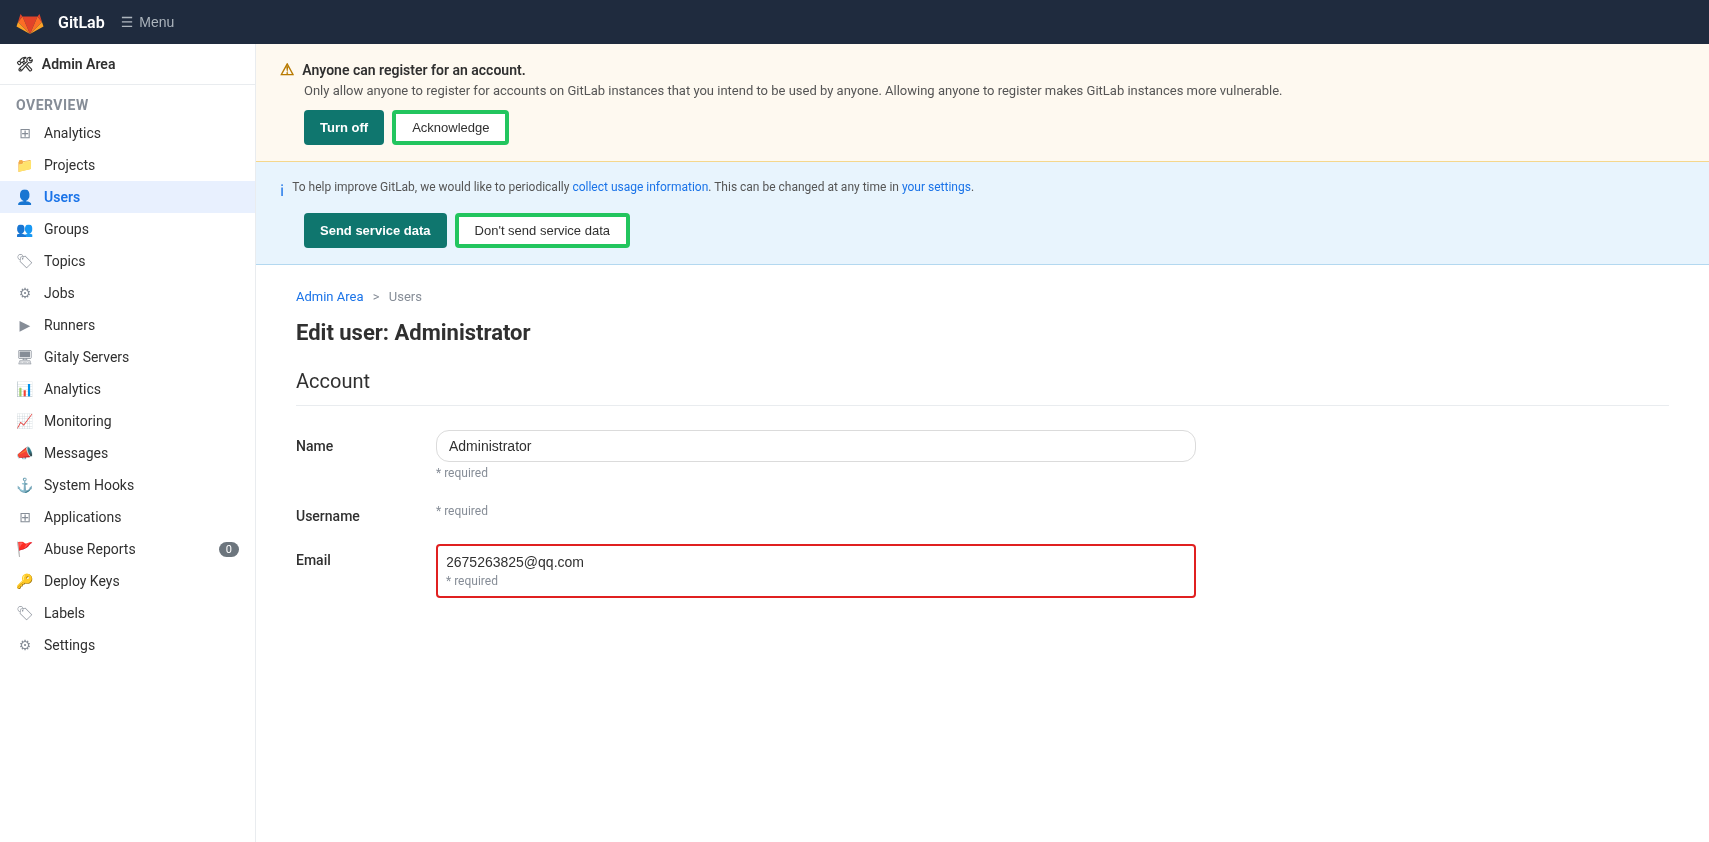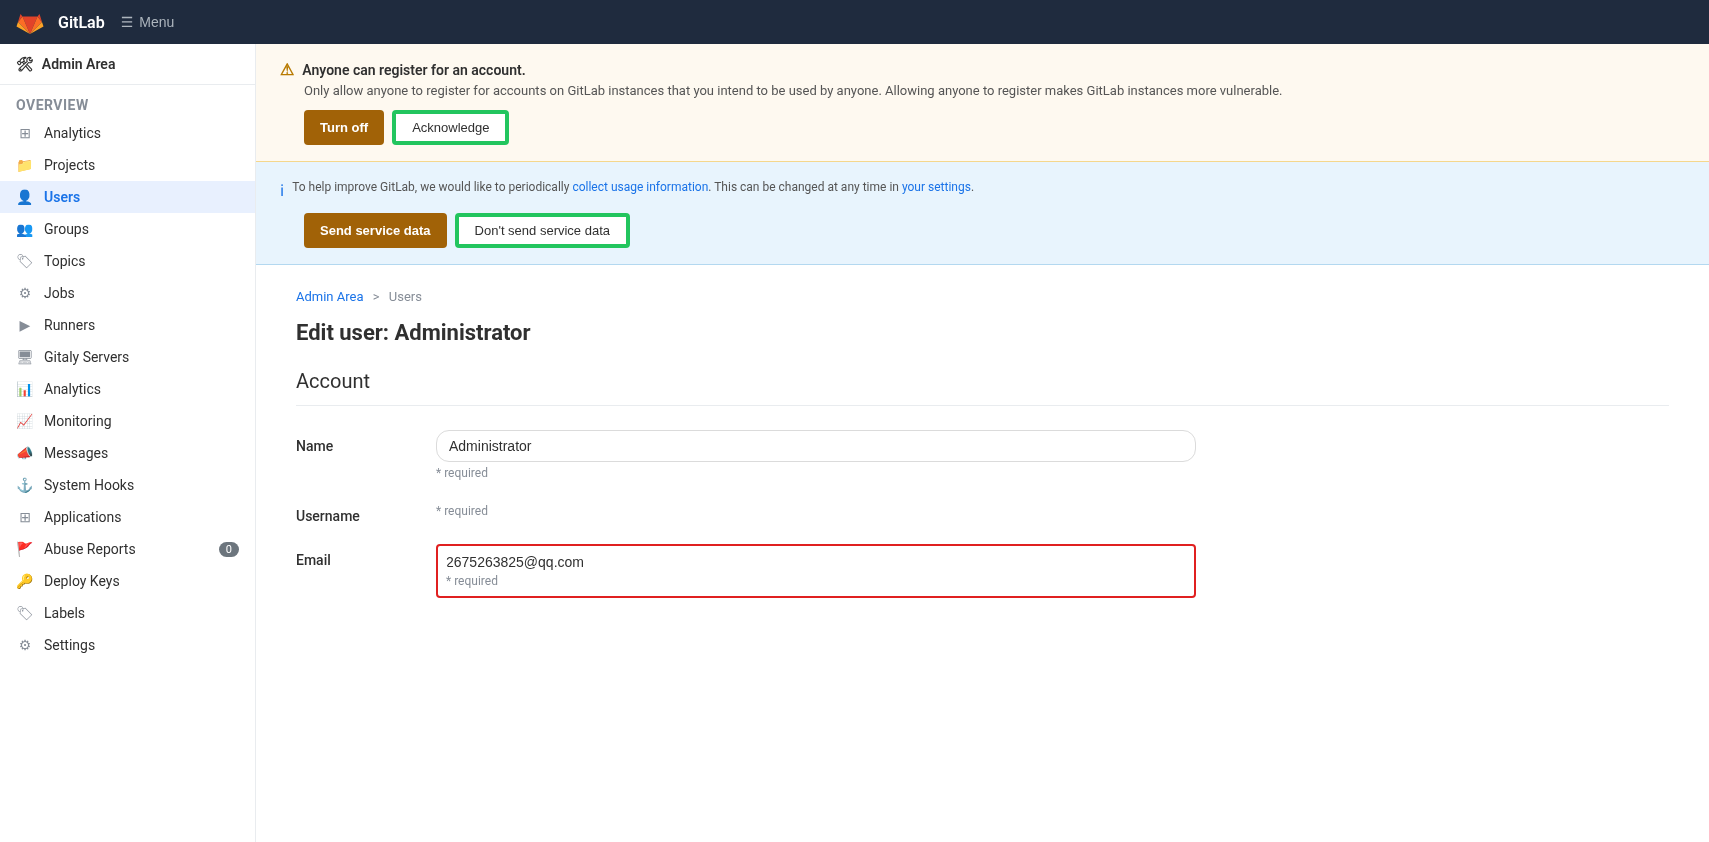--- a/index.html
+++ b/index.html
@@ -104,21 +104,21 @@
       align-items: center;
       gap: 8px;
       font-weight: 600;
       font-size: 14px;
       color: #303030;
       margin-bottom: 4px;
     }
     .warning-icon { color: #b87a00; font-size: 16px; }
     .warning-text { color: #555; font-size: 13px; margin-bottom: 12px; padding-left: 24px; }
     .banner-actions { display: flex; gap: 8px; padding-left: 24px; }
-    .btn-primary { background: #a16207; color: #fff; border: none; padding: 4px 16px; border-radius: 4px; cursor: pointer; font-size: 13px; font-weight: 600; }
+    .btn-primary { background: #0f766e; color: #fff; border: none; padding: 4px 16px; border-radius: 4px; cursor: pointer; font-size: 13px; font-weight: 600; }
     .btn-secondary { background: #fff; color: #303030; border: 4px solid #22c55e; padding: 6px 16px; border-radius: 4px; cursor: pointer; font-size: 13px; }
 
     
     .info-banner {
       background: #e8f4fd;
       border-bottom: 1px solid #b3d8f0;
       padding: 16px 24px;
     }
     .info-title {
       display: flex;

